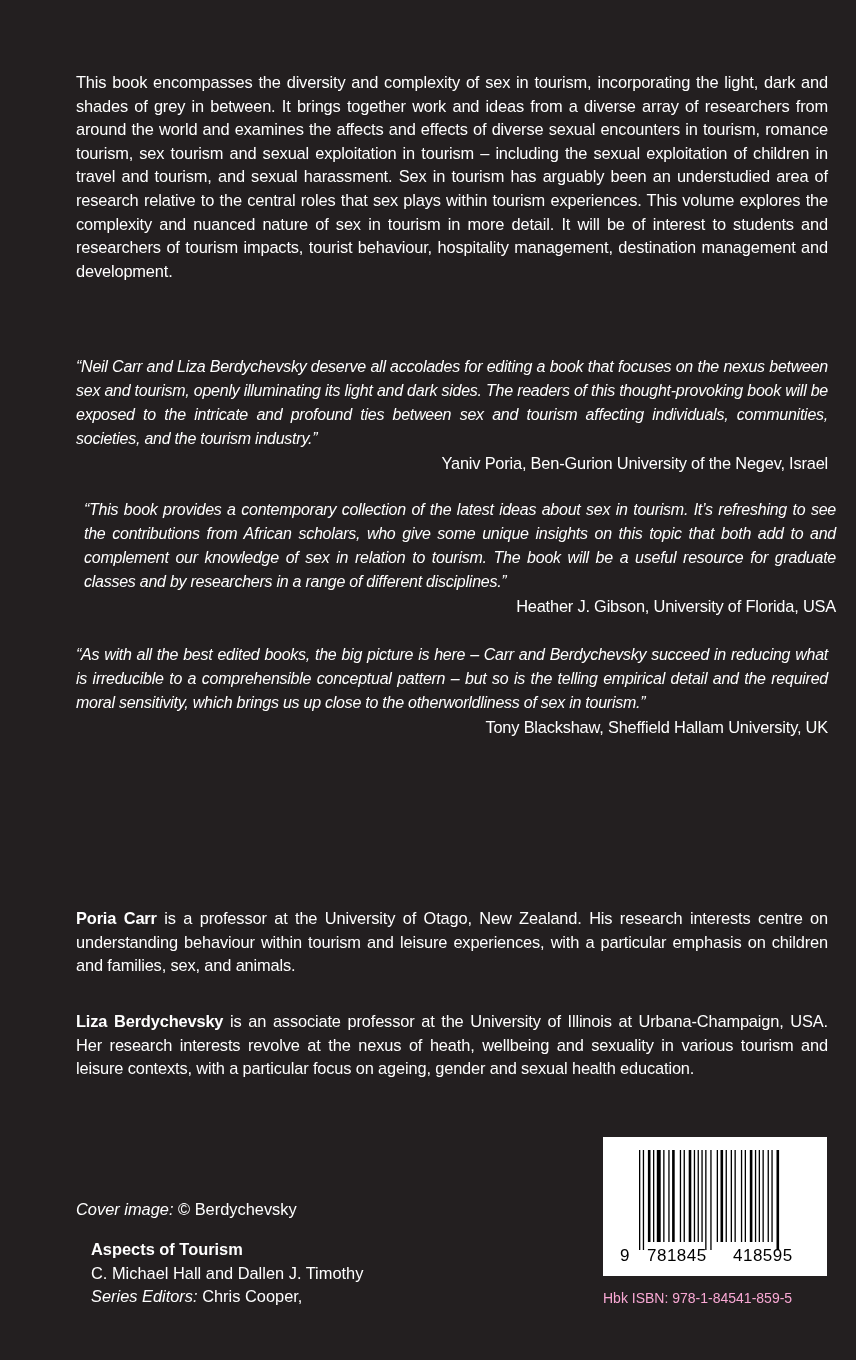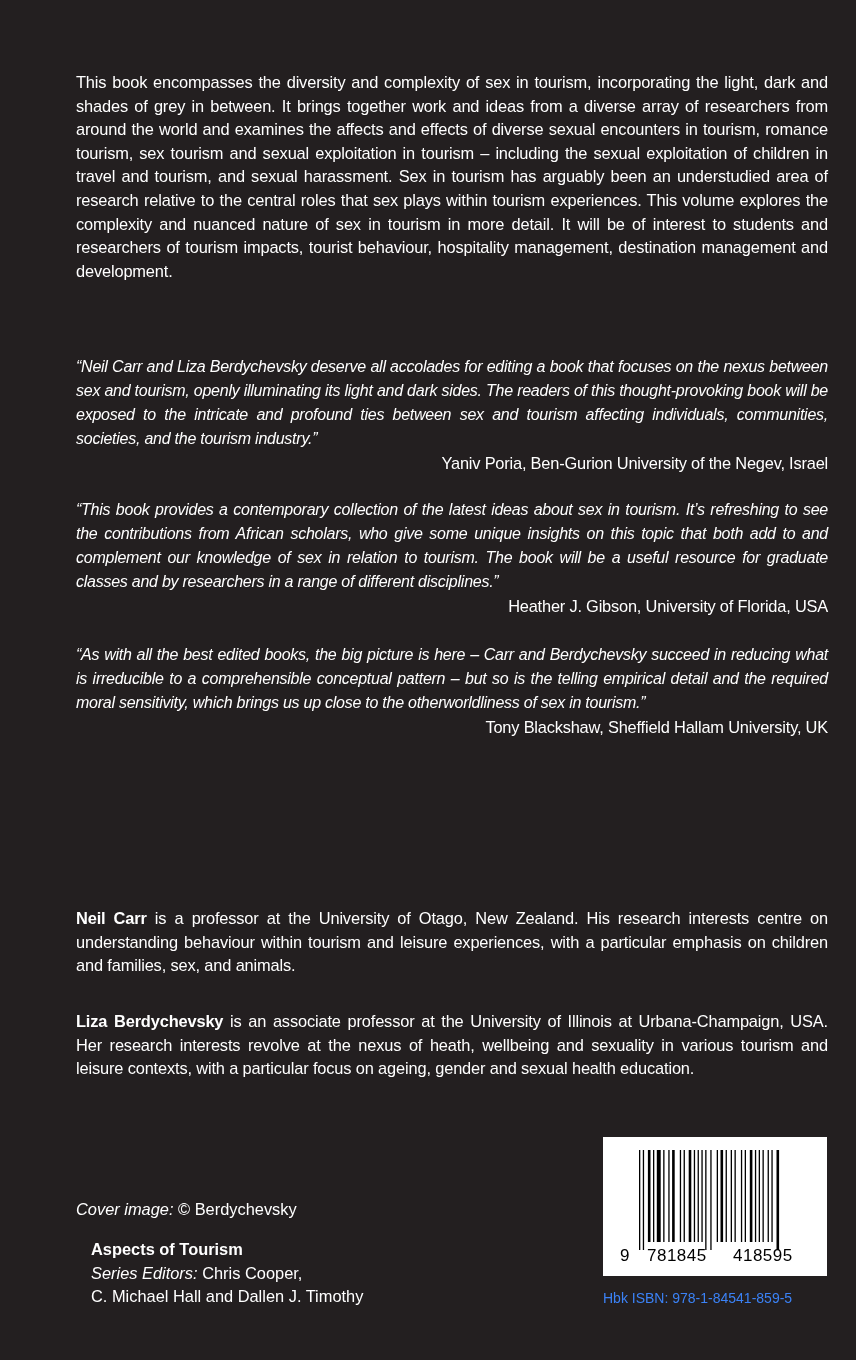--- a/index.html
+++ b/index.html
@@ -21,70 +21,70 @@
   }
   .review {
     font-size: 16px;
     line-height: 24px;
     text-align: justify;
     letter-spacing: -0.25px;
   }
   .review .quote { font-style: italic; }
   .review .attribution { text-align: right; font-style: normal; font-size: 16.4px; letter-spacing: -0.2px; }
   .r1 { top: 355px; }
-  .r2 { top: 498px; }
+  .r2 { top: 498px; margin-left: 8px; }
   .r3 { top: 643px; }
   .bio {
     font-size: 16.4px;
     line-height: 23.6px;
     text-align: justify;
     letter-spacing: -0.15px;
   }
   .bio b { font-weight: bold; }
   .bio1 { top: 907px; }
   .bio2 { top: 1002px; margin-top: 8px; }
   .credits { position: absolute; left: 76px; top: 1198px; font-size: 16.4px; line-height: 23.6px; }
   .credits i { font-style: italic; }
   .series { position: absolute; left: 76px; top: 1238px; font-size: 16.4px; line-height: 23.6px; margin-left: 15px; }
   .series .series-title { font-weight: bold; }
   .barcode-box {
     position: absolute; left: 603px; top: 1137px;
     width: 224px; height: 139px;
     background: #ffffff;
   }
   .barcode-box svg { position: absolute; left: 0; top: 0; }
-  .isbn-text { position: absolute; left: 603px; top: 1290px; font-size: 14px; color: #3b82f6; }
+  .isbn-text { position: absolute; left: 603px; top: 1290px; font-size: 14px; color: #f9a8d4; }
 </style>
 </head>
 <body>
 
 <div class="col blurb">This book encompasses the diversity and complexity of sex in tourism, incorporating the light, dark and shades of grey in between. It brings together work and ideas from a diverse array of researchers from around the world and examines the affects and effects of diverse sexual encounters in tourism, romance tourism, sex tourism and sexual exploitation in tourism – including the sexual exploitation of children in travel and tourism, and sexual harassment. Sex in tourism has arguably been an understudied area of research relative to the central roles that sex plays within tourism experiences. This volume explores the complexity and nuanced nature of sex in tourism in more detail. It will be of interest to students and researchers of tourism impacts, tourist behaviour, hospitality management, destination management and development.</div>
 
 <div class="col review r1">
   <div class="quote">“Neil Carr and Liza Berdychevsky deserve all accolades for editing a book that focuses on the nexus between sex and tourism, openly illuminating its light and dark sides. The readers of this thought-provoking book will be exposed to the intricate and profound ties between sex and tourism affecting individuals, communities, societies, and the tourism industry.”</div>
   <div class="attribution">Yaniv Poria, Ben-Gurion University of the Negev, Israel</div>
 </div>
 <div class="col review r2">
   <div class="quote">“This book provides a contemporary collection of the latest ideas about sex in tourism. It’s refreshing to see the contributions from African scholars, who give some unique insights on this topic that both add to and complement our knowledge of sex in relation to tourism. The book will be a useful resource for graduate classes and by researchers in a range of different disciplines.”</div>
   <div class="attribution">Heather J. Gibson, University of Florida, USA</div>
 </div>
 <div class="col review r3">
   <div class="quote">“As with all the best edited books, the big picture is here – Carr and Berdychevsky succeed in reducing what is irreducible to a comprehensible conceptual pattern – but so is the telling empirical detail and the required moral sensitivity, which brings us up close to the otherworldliness of sex in tourism.”</div>
   <div class="attribution">Tony Blackshaw, Sheffield Hallam University, UK</div>
 </div>
 
-<div class="col bio bio1"><b>Neil Carr</b><span> is a professor at the University of Otago, New Zealand. His research interests centre on understanding behaviour within tourism and leisure experiences, with a particular emphasis on children and families, sex, and animals.</span></div>
+<div class="col bio bio1"><b>Poria Carr</b><span> is a professor at the University of Otago, New Zealand. His research interests centre on understanding behaviour within tourism and leisure experiences, with a particular emphasis on children and families, sex, and animals.</span></div>
 <div class="col bio bio2"><b>Liza Berdychevsky</b><span> is an associate professor at the University of Illinois at Urbana-Champaign, USA. Her research interests revolve at the nexus of heath, wellbeing and sexuality in various tourism and leisure contexts, with a particular focus on ageing, gender and sexual health education.</span></div>
 
 <div class="credits"><i>Cover image:</i><span> © Berdychevsky</span></div>
 
 <div class="series">
   <div class="series-title">Aspects of Tourism</div>
+  <div>C. Michael Hall and Dallen J. Timothy</div>
   <div><i>Series Editors:</i><span> Chris Cooper,</span></div>
-  <div>C. Michael Hall and Dallen J. Timothy</div>
 </div>
 
 <div class="barcode-box">
   <svg id="barcode-svg" width="224" height="139">
     <g id="bars">
         <rect x="36.0" y="13" width="1.3" height="100" fill="#000000"></rect>
         <rect x="39.8" y="13" width="1.3" height="100" fill="#000000"></rect>
         <rect x="44.9" y="13" width="2.6" height="92" fill="#000000"></rect>
         <rect x="50.0" y="13" width="1.3" height="92" fill="#000000"></rect>
         <rect x="53.8" y="13" width="3.9" height="92" fill="#000000"></rect>

